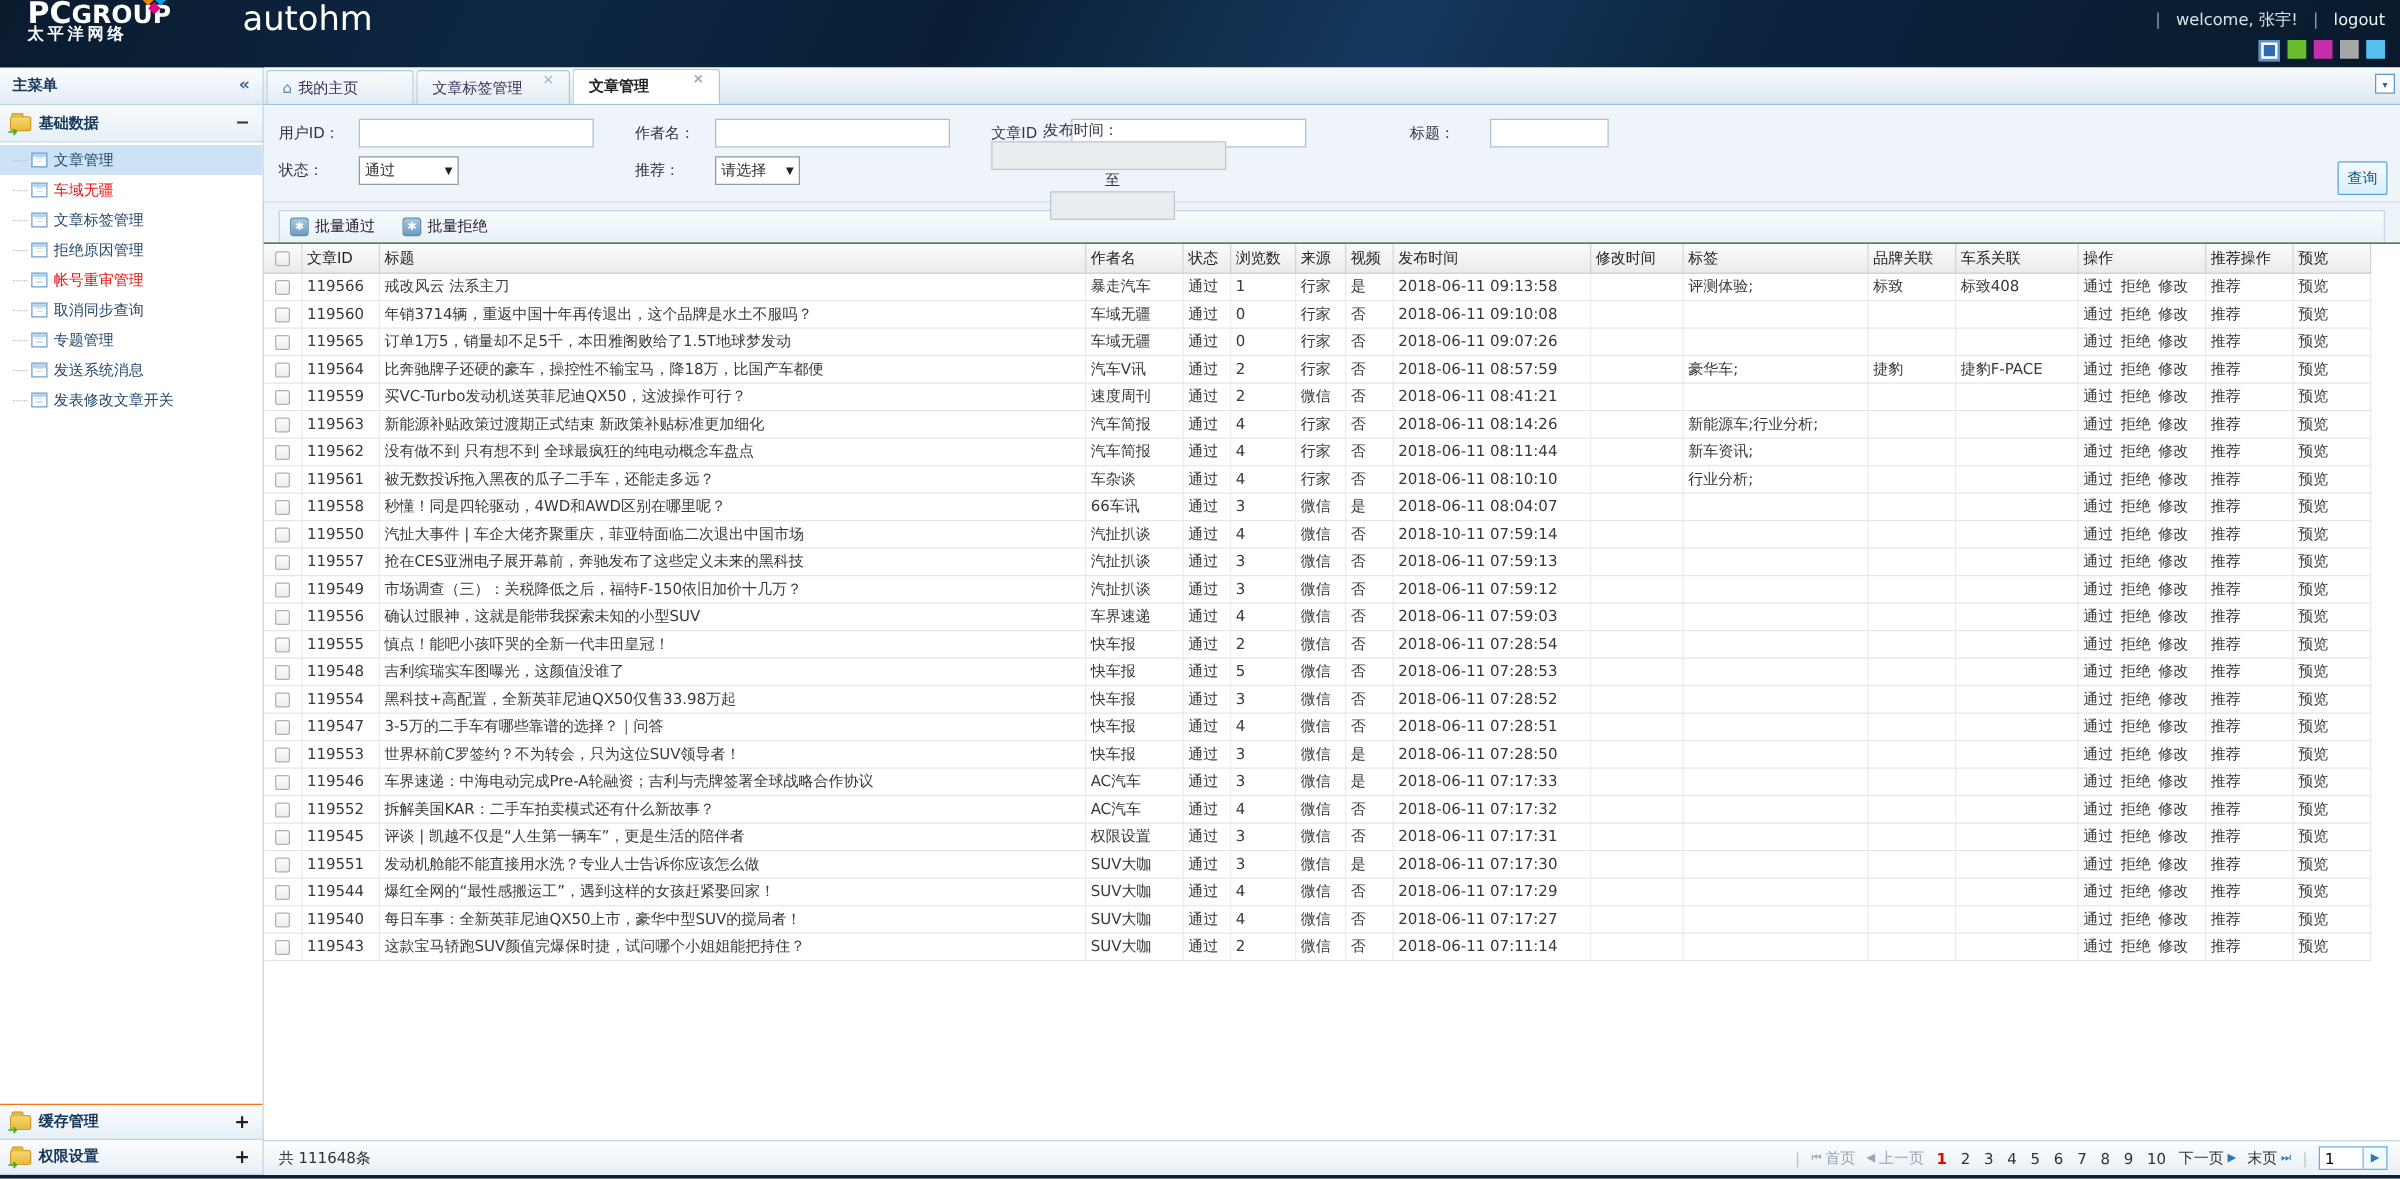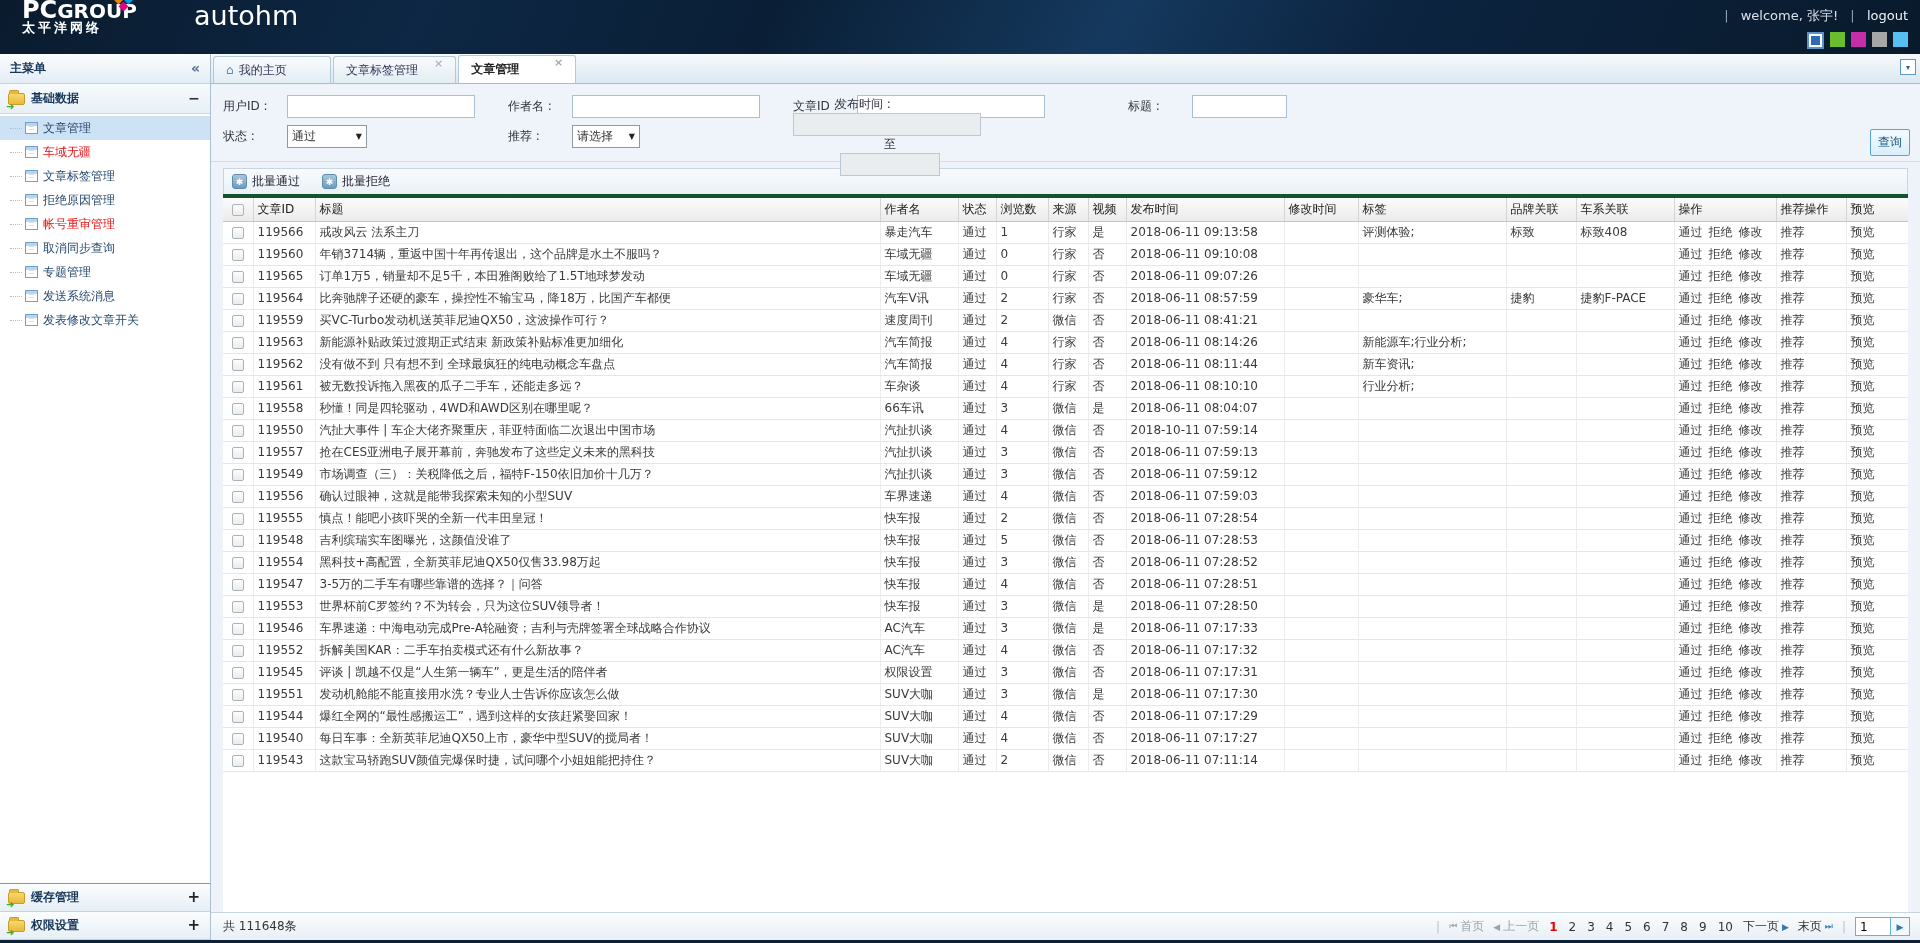--- a/index.html
+++ b/index.html
@@ -90,21 +90,21 @@
   .sel-rec { width:68px; }
   .btn-search { position:absolute; right:10px; bottom:5px; border:1px solid #58a6d8; background:linear-gradient(#f4fbff,#d9effa);
     color:#14527e; padding:4px 7px; border-radius:2px; cursor:pointer; font:inherit; }
 
   .toolbar { margin:6px 12px 0 12px; height:26px; background:linear-gradient(#f7fbfd,#e9f1f7); border:1px solid #c6d6e2; border-bottom:none;
     display:flex; align-items:center; padding:0 8px; gap:22px; }
   .tbtn { display:flex; align-items:center; gap:5px; cursor:pointer; color:#223; }
   .tbtn .bic { width:15px; height:15px; border:1px solid #5e8cb0; border-radius:3px; background:linear-gradient(#a9c7dd,#6d9cc0);
     color:#fff; font-size:9px; line-height:14px; text-align:center; }
 
-  .tablewrap { margin:0 12px; background:#fff; flex:1; overflow:hidden; border-top:4px solid #14532d; }
+  .tablewrap { margin:0 0; background:#fff; flex:1; overflow:hidden; border-top:1px solid #14532d; }
   table.grid { border-collapse:collapse; table-layout:fixed; width:1685px; }
   .grid th { height:23px; font-weight:normal; text-align:left; padding:0 4px; color:#222;
     background:linear-gradient(#fbfbfb,#ebebeb); border-right:1px solid #d4d4d4; border-bottom:1px solid #c6c6c6; white-space:nowrap; overflow:hidden; }
   .grid td { height:22px; padding:0 4px; border-right:1px solid #ececec; border-bottom:1px solid #e6e6e6; white-space:nowrap; overflow:hidden; color:#3a3a3a; }
   .grid td.c, .grid th.c { text-align:center; }
   .cb { width:12px; height:12px; border:1px solid #a7b3bd; border-radius:2px; background:linear-gradient(#fdfdfd,#ececec); display:inline-block; vertical-align:middle; cursor:pointer; }
   .oplink { cursor:pointer; margin-right:6px; }
   .oplink:last-child { margin-right:0; }
 
   .statusbar { height:28px; background:linear-gradient(#fbfdfe,#e8eff5); border-top:1px solid #c5d4e0; display:flex; align-items:center; justify-content:space-between; padding:0 10px 0 12px; }

